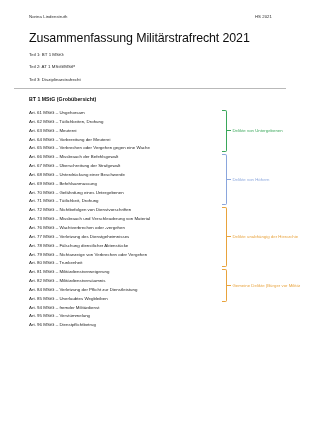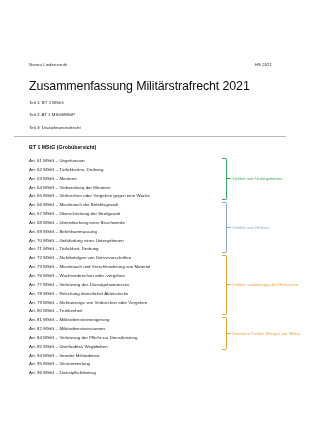--- a/index.html
+++ b/index.html
@@ -15,21 +15,20 @@
     overflow: hidden;
     position: relative;
   }
   .page {
     position: relative;
     width: 300px;
     height: 348px;
     box-sizing: border-box;
     padding: 0;
     background: #fff;
-    margin-top: 48px;
   }
   .header-row {
     position: absolute;
     top: 14px;
     left: 29px;
     right: 14px;
     display: flex;
     justify-content: space-between;
     align-items: baseline;
   }

